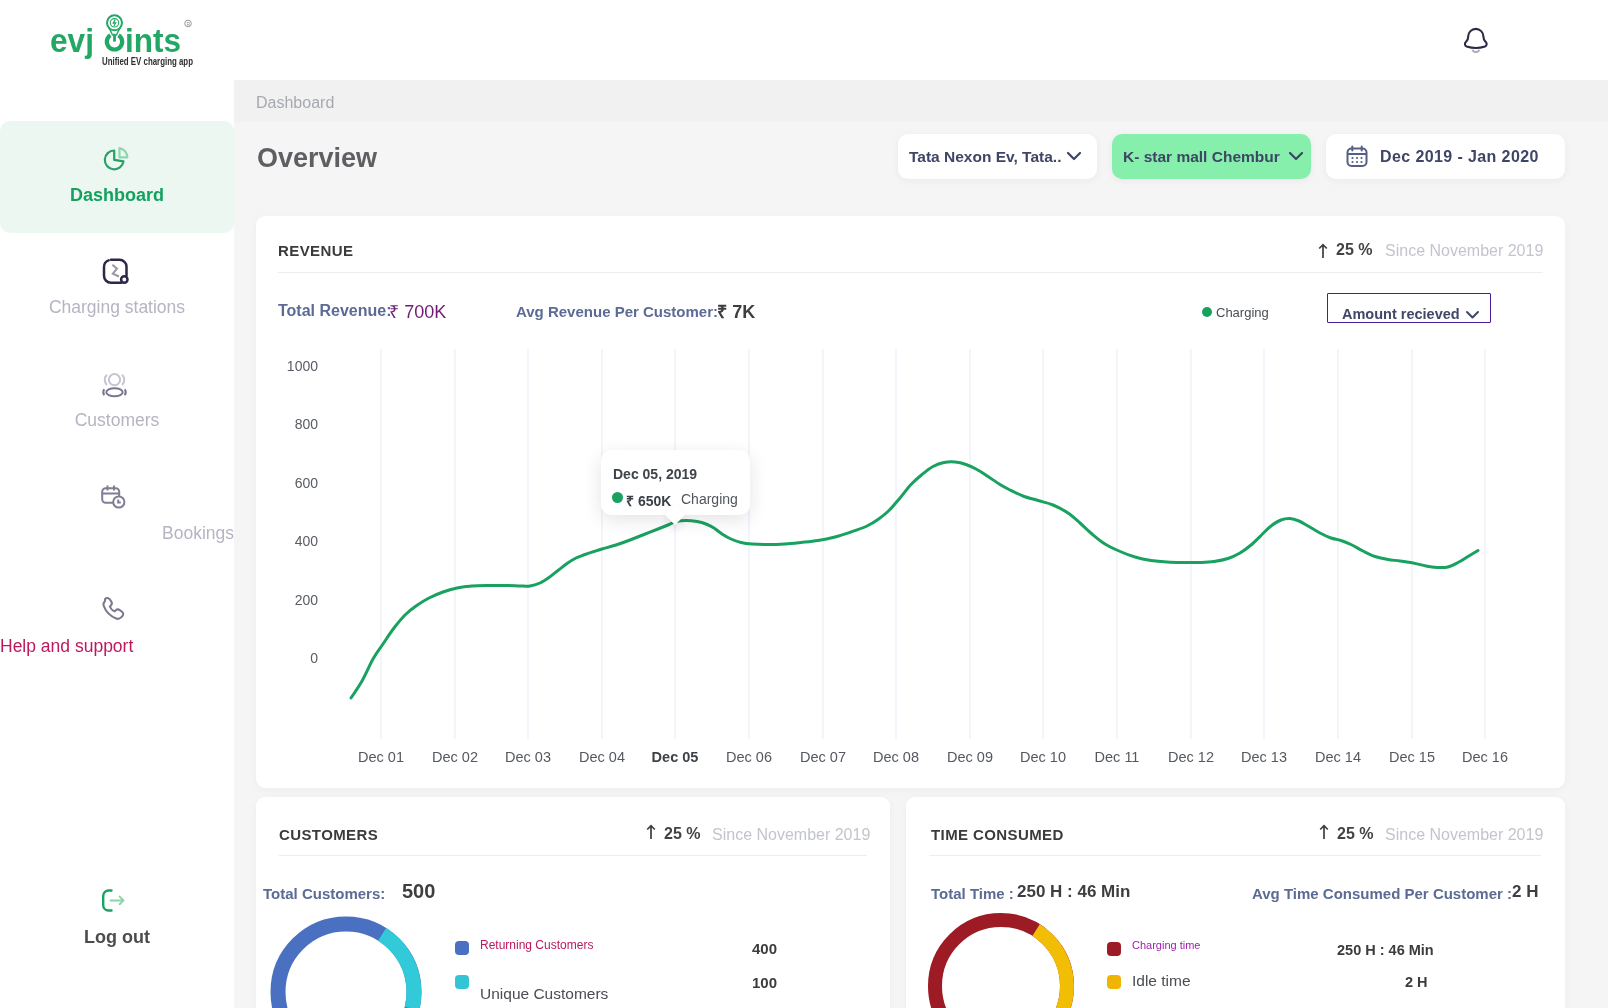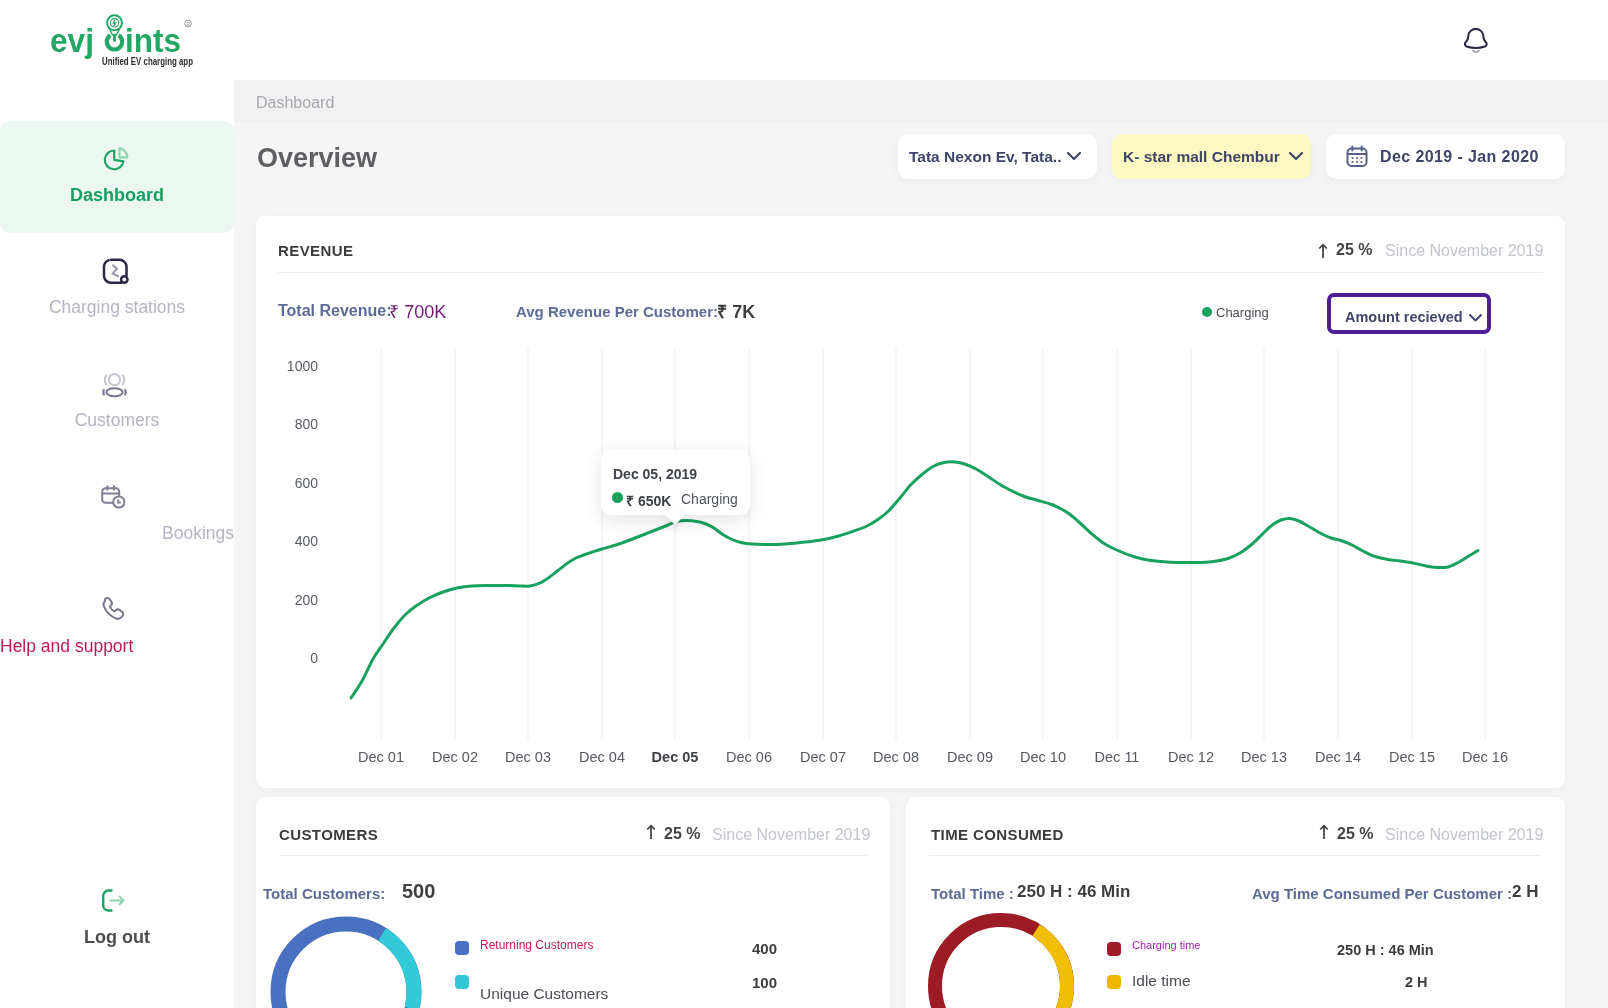--- a/index.html
+++ b/index.html
@@ -85,21 +85,21 @@
   <path d="M10.5,13.4 h13 m-3.8,-3.8 l3.8,3.8 -3.8,3.8" fill="none" stroke="#8ed2ac" stroke-width="2" stroke-linecap="round" stroke-linejoin="round"></path>
 </svg>
 <div class="abs" style="left:0;top:927px;width:234px;text-align:center;font-size:18px;font-weight:700;color:#4c4c4c">Log out</div>
 
 <div class="abs" style="left:898px;top:134px;width:199px;height:45px;background:#fff;border-radius:10px;box-shadow:0 2px 8px rgba(40,40,60,0.05)">
   <span class="abs" style="left:11px;top:14px;font-size:15.5px;font-weight:700;color:#3e4566">Tata Nexon Ev, Tata..</span>
   <svg class="abs" style="left:168px;top:17px" width="16" height="11" viewBox="0 0 16 11">
       <path d="M2,2 l6,6 6,-6" fill="none" stroke="#3e4566" stroke-width="2.2" stroke-linecap="round" stroke-linejoin="round"></path>
     </svg>
 </div>
-<div class="abs" style="left:1112px;top:134px;width:199px;height:45px;background:#fef9c3;border-radius:10px;box-shadow:0 2px 8px rgba(40,40,60,0.05)">
+<div class="abs" style="left:1112px;top:134px;width:199px;height:45px;background:#86efac;border-radius:10px;box-shadow:0 2px 8px rgba(40,40,60,0.05)">
   <span class="abs" style="left:11px;top:14px;font-size:15.5px;font-weight:700;color:#3e4566">K- star mall Chembur</span>
   <svg class="abs" style="left:176px;top:17px" width="16" height="11" viewBox="0 0 16 11">
       <path d="M2,2 l6,6 6,-6" fill="none" stroke="#3e4566" stroke-width="2.2" stroke-linecap="round" stroke-linejoin="round"></path>
     </svg>
 </div>
 <div class="abs" style="left:1326px;top:134px;width:239px;height:45px;background:#fff;border-radius:10px;box-shadow:0 2px 8px rgba(40,40,60,0.05)">
   <svg class="abs" style="left:20px;top:11px" width="22" height="23" viewBox="0 0 22 23">
     <rect x="1.5" y="3.5" width="19" height="17.5" rx="4" fill="none" stroke="#565f86" stroke-width="2"></rect>
     <path d="M6.3,1.5 v4 M15.7,1.5 v4 M2,9 h18" fill="none" stroke="#565f86" stroke-width="2" stroke-linecap="round"></path>
     <g fill="#565f86">
@@ -121,21 +121,21 @@
     </svg>
   <span class="abs" style="left:1080px;top:25px;font-size:16px;font-weight:700;color:#434343">25 %</span>
   <span class="abs grow" style="left:1129px;top:26px;font-size:16px">Since November 2019</span>
   <div class="abs" style="left:22px;top:56px;width:1265px;height:1px;background:#ededf0"></div>
   <span class="navy abs" style="left:22px;top:86px;font-size:16px">Total Revenue:</span>
   <span class="abs" style="left:133px;top:83px;font-size:18px;font-weight:400;color:#701a75">₹ 700K</span>
   <span class="navy abs" style="left:260px;top:87px;font-size:15px">Avg Revenue Per Customer:</span>
   <span class="abs" style="left:461px;top:83px;font-size:18px;font-weight:700;color:#3e3e3e">₹ 7K</span>
   <div class="abs" style="left:946px;top:91px;width:10px;height:10px;border-radius:50%;background:#18a15f"></div>
   <span class="abs" style="left:960px;top:89px;font-size:13px;color:#4a4e55">Charging</span>
-  <div class="abs" style="left:1071px;top:77px;width:164px;height:41px;border:4px solid #4c1d95;border-radius:7px">
+  <div class="abs" style="left:1071px;top:77px;width:164px;height:30px;border:1px solid #4c1d95;border-radius:1px">
     <span class="abs" style="left:14px;top:12px;font-size:14.5px;font-weight:700;color:#414769">Amount recieved</span>
     <svg class="abs" style="left:137px;top:16px" width="15" height="10" viewBox="0 0 15 10">
         <path d="M2,2 l5.5,5.5 5.5,-5.5" fill="none" stroke="#414769" stroke-width="2" stroke-linecap="round" stroke-linejoin="round"></path>
       </svg>
   </div>
   <svg class="abs" style="left:0;top:129px" width="1309" height="443" viewBox="0 0 1309 443">
     <g stroke="#e9ebf6" stroke-width="1">
       <line x1="125" y1="4" x2="125" y2="394"></line>
         <line x1="199" y1="4" x2="199" y2="394"></line>
         <line x1="272" y1="4" x2="272" y2="394"></line>

